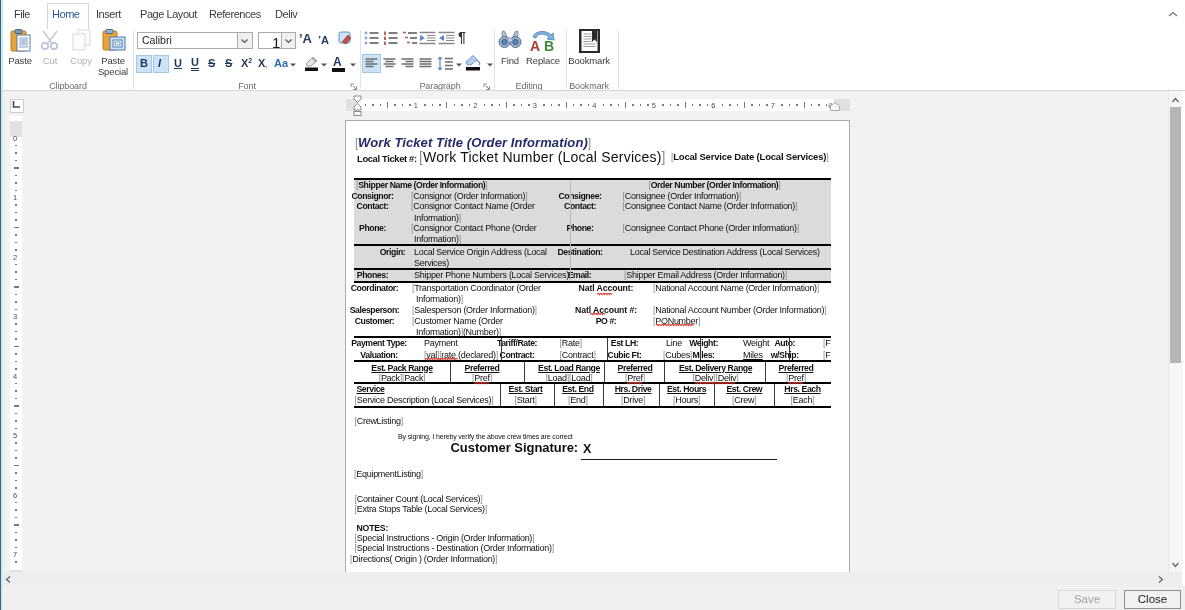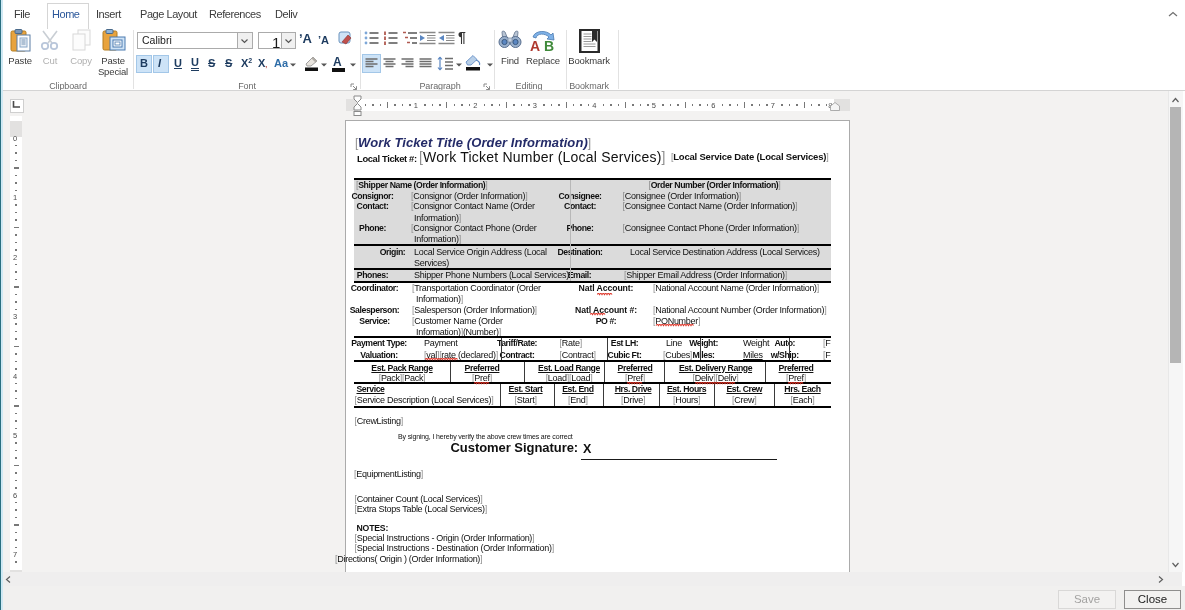--- a/index.html
+++ b/index.html
@@ -404,21 +404,21 @@
 <div class="t" style="left:624px;top:270px;"><span class="k">[</span>Shipper Email Address (Order Information)<span class="k">]</span></div>
 <div class="t ar lb" style="left:340px;top:282.7px;width:69px;">Coordinator:</div>
 <div class="t" style="left:412px;top:282.7px;"><span class="k">[</span>Transportation Coordinator (Order</div>
 <div class="t" style="left:416px;top:293.5px;">Information)<span class="k">]</span></div>
 <div class="t ar lb" style="left:560px;top:282.7px;width:92px;"><span style="letter-spacing:-0.1px;">Natl Account:</span></div>
 <div class="t" style="left:653px;top:282.7px;"><span class="k">[</span>National Account Name (Order Information)<span class="k">]</span></div>
 <div class="t ar lb" style="left:340px;top:304.5px;width:69px;">Salesperson:</div>
 <div class="t" style="left:412px;top:304.5px;"><span class="k">[</span>Salesperson (Order Information)<span class="k">]</span></div>
 <div class="t ar lb" style="left:560px;top:304.5px;width:92px;"><span style="letter-spacing:-0.1px;">Natl Account #:</span></div>
 <div class="t" style="left:653px;top:304.5px;"><span class="k">[</span>National Account Number (Order Information)<span class="k">]</span></div>
-<div class="t ar lb" style="left:340px;top:315.5px;width:69px;">Service:</div>
+<div class="t ar lb" style="left:340px;top:315.5px;width:69px;">Customer:</div>
 <div class="t" style="left:412px;top:315.5px;"><span class="k">[</span>Customer Name (Order</div>
 <div class="t" style="left:416px;top:326.5px;">Information)<span class="k">]</span>(Number)<span class="k">]</span></div>
 <div class="t ar lb" style="left:560px;top:315.5px;width:92px;">PO #:</div>
 <div class="t" style="left:653px;top:315.5px;"><span class="k">[</span>PONumber<span class="k">]</span></div>
 <div class="t ar lb" style="left:340px;top:338px;width:78px;">Payment Type:</div>
 <div class="t" style="left:424px;top:338px;">Payment</div>
 <div class="t ar lb" style="left:480px;top:338px;width:74px;">Tariff/Rate:</div>
 <div class="t" style="left:559.5px;top:338px;"><span class="k">[</span>Rate<span class="k">]</span></div>
 <div class="t ar lb" style="left:590px;top:338px;width:69px;">Est LH:</div>
 <div class="t" style="left:666px;top:338px;">Line</div>
@@ -490,21 +490,21 @@
 <div class="t" style="left:398px;top:430.5px;"><span style="font-size:7px;letter-spacing:-0.15px;">By signing, I hereby verify the above crew times are correct</span></div>
 <div class="t" style="left:450.5px;top:443px;"><span style="font-size:13px;font-weight:bold;letter-spacing:-0.05px;">Customer Signature:</span></div>
 <div class="t" style="left:583px;top:443.5px;"><span style="font-size:12.5px;font-weight:bold;">X</span></div>
 <div class="hline" style="left:581px;top:459.3px;width:196px;height:1.2px;background:#1a1a1a;"></div>
 <div class="t" style="left:354px;top:468.8px;"><span class="k">[</span>EquipmentListing<span class="k">]</span></div>
 <div class="t" style="left:354.5px;top:493.7px;"><span class="k">[</span>Container Count (Local Services)<span class="k">]</span></div>
 <div class="t" style="left:354.5px;top:504.2px;"><span class="k">[</span>Extra Stops Table (Local Services)<span class="k">]</span></div>
 <div class="t" style="left:356.5px;top:522.5px;"><span class="lb" style="letter-spacing:-0.2px;">NOTES:</span></div>
 <div class="t" style="left:354.5px;top:532.8px;"><span class="k">[</span>Special Instructions - Origin (Order Information)<span class="k">]</span></div>
 <div class="t" style="left:354.5px;top:543px;"><span class="k">[</span>Special Instructions - Destination (Order Information)<span class="k">]</span></div>
-<div class="t" style="left:335px;top:553.8px;text-align:center;"><span class="k">[</span>Directions( Origin ) (Order Information)<span class="k">]</span></div>
+<div class="t" style="left:350px;top:553.8px;text-align:center;"><span class="k">[</span>Directions( Origin ) (Order Information)<span class="k">]</span></div>
 
 <div id="vscroll"></div>
 <div id="vthumb"></div>
 <svg class="abs" style="left:1171px;top:97px;" width="9" height="7" viewBox="0 0 9 7">
     <path d="M1.5 5 L4.5 1.5 L7.5 5" stroke="#606060" stroke-width="1.2" fill="none"></path>
   </svg>
 <svg class="abs" style="left:1171px;top:561px;" width="9" height="7" viewBox="0 0 9 7">
     <path d="M1.5 2 L4.5 5.5 L7.5 2" stroke="#606060" stroke-width="1.2" fill="none"></path>
   </svg>
 <div id="hscroll"></div>

